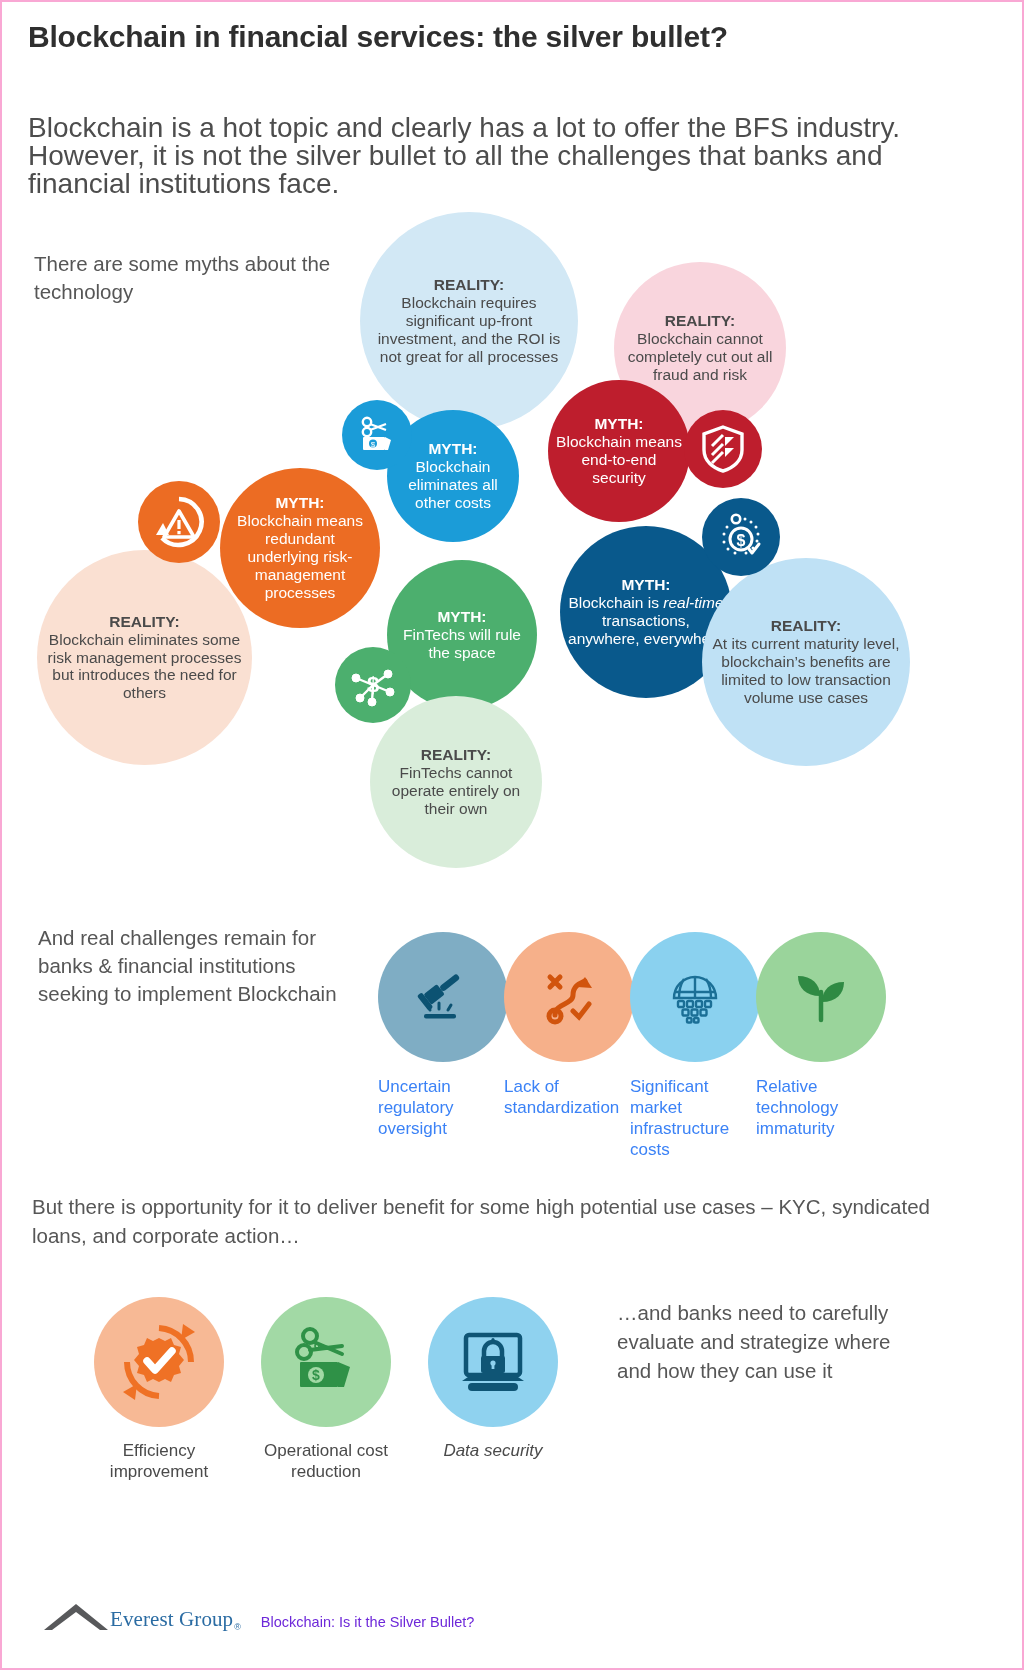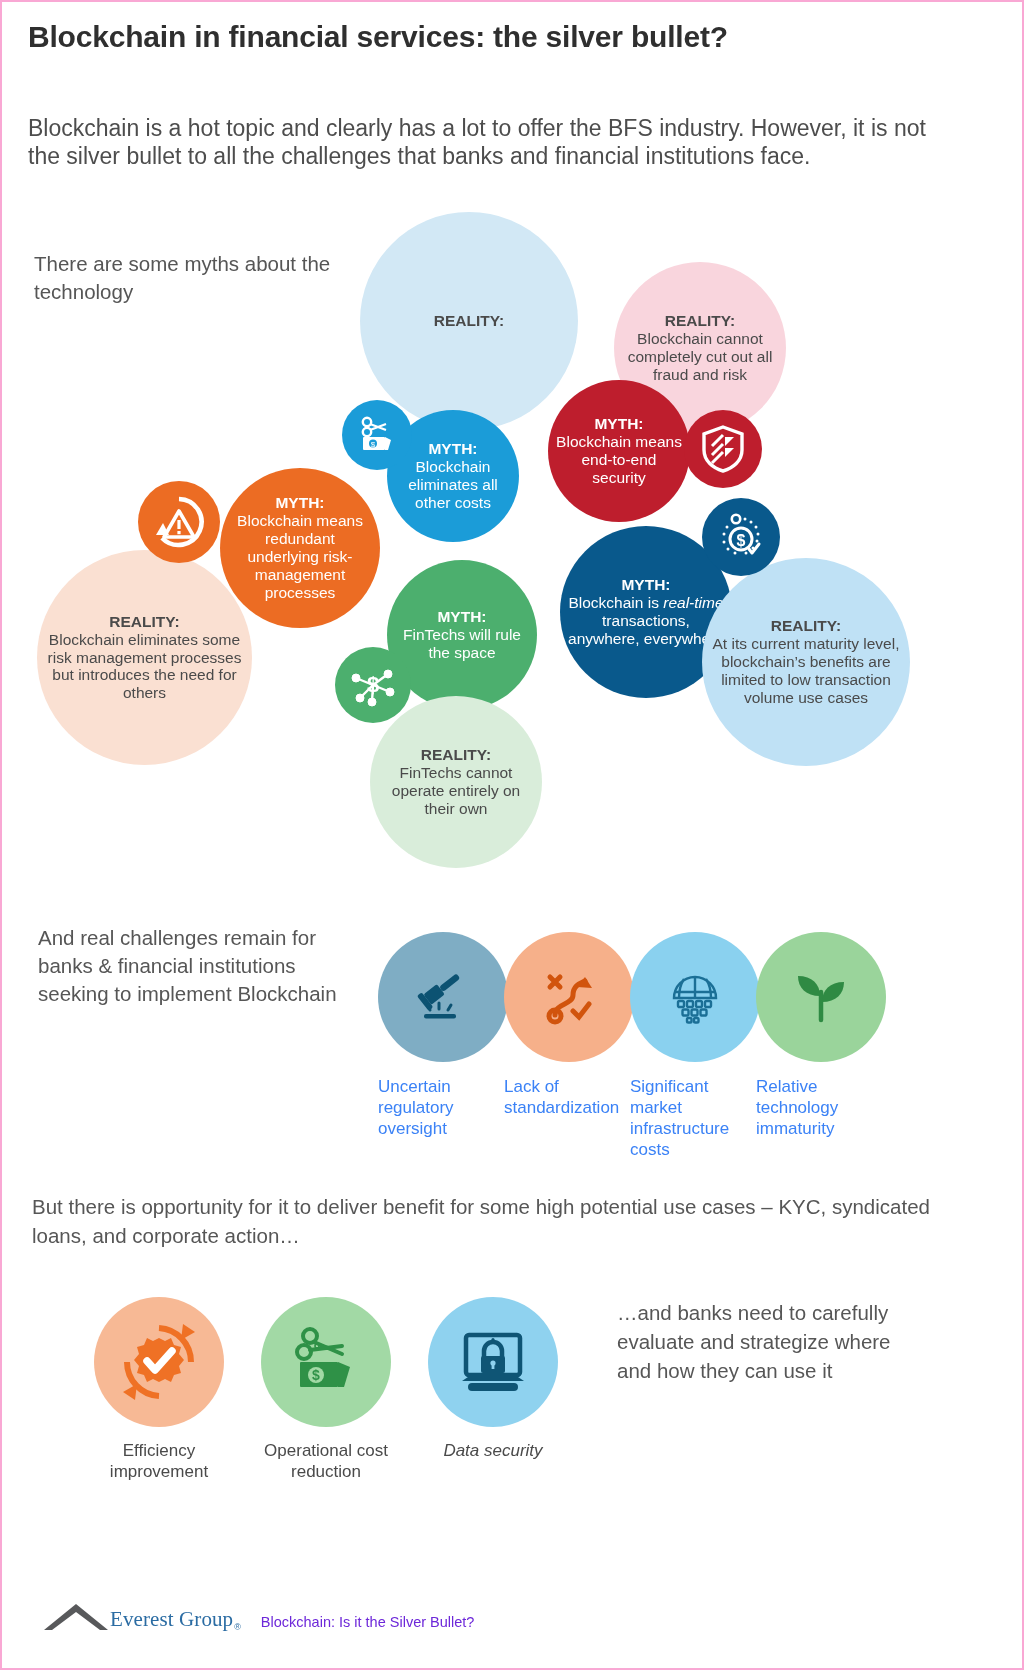--- a/index.html
+++ b/index.html
@@ -17,21 +17,21 @@
     box-sizing:border-box;
   }
   
   .title{
     position:absolute;left:26px;top:18px;
     font-size:30px;font-weight:bold;color:#2f2f2f;
     letter-spacing:-0.2px;
   }
   .intro{
     position:absolute;left:26px;top:112px;width:920px;
-    font-size:23px;line-height:28px;color:#4d4d4d;
+    font-size:28px;line-height:28px;color:#4d4d4d;
   }
   
   .sec-label{
     position:absolute;font-size:20.5px;line-height:28px;color:#565656;
   }
   #myths-label{left:32px;top:248px;width:300px;}
   #challenges-label{left:36px;top:922px;width:330px;}
   #opportunity-text{left:30px;top:1190px;width:930px;font-size:20.5px;line-height:29px;}
   #banks-note{left:615px;top:1296px;width:300px;font-size:20.5px;line-height:29px;color:#565656;}
 
@@ -99,21 +99,21 @@
 <div class="page">
 
   <div class="title">Blockchain in financial services: the silver bullet?</div>
   <div class="intro">Blockchain is a hot topic and clearly has a lot to offer the BFS industry. However, it is not the silver bullet to all the challenges that banks and financial institutions face.</div>
 
   <div class="sec-label" id="myths-label">There are some myths about the technology</div>
 
   <div class="cluster">
 
     <div class="bub b-reality-invest">
-      <div class="txt"><b>REALITY:</b></div>
+      <div class="txt"><b>REALITY:</b><span>Blockchain requires significant up-front investment, and the ROI is not great for all processes</span></div>
     </div>
 
     <div class="bub b-reality-fraud">
       <div class="txt"><b>REALITY:</b><span>Blockchain cannot completely cut out all fraud and risk</span></div>
     </div>
 
     <div class="bub b-myth-security">
       <div class="txt"><b>MYTH:</b><span>Blockchain means end-to-end security</span></div>
     </div>
 

